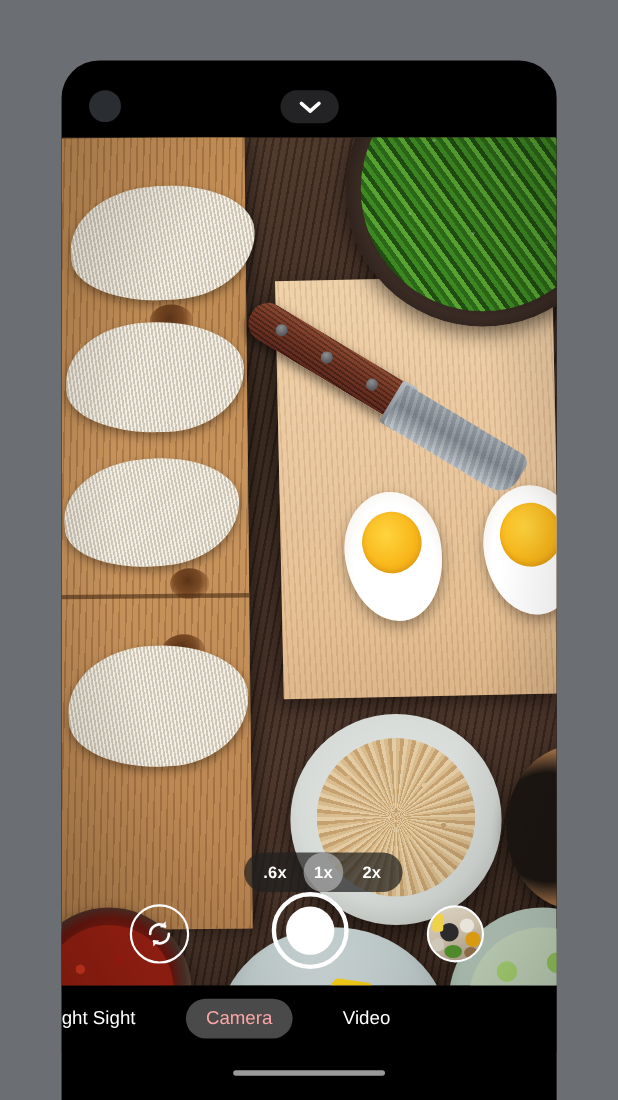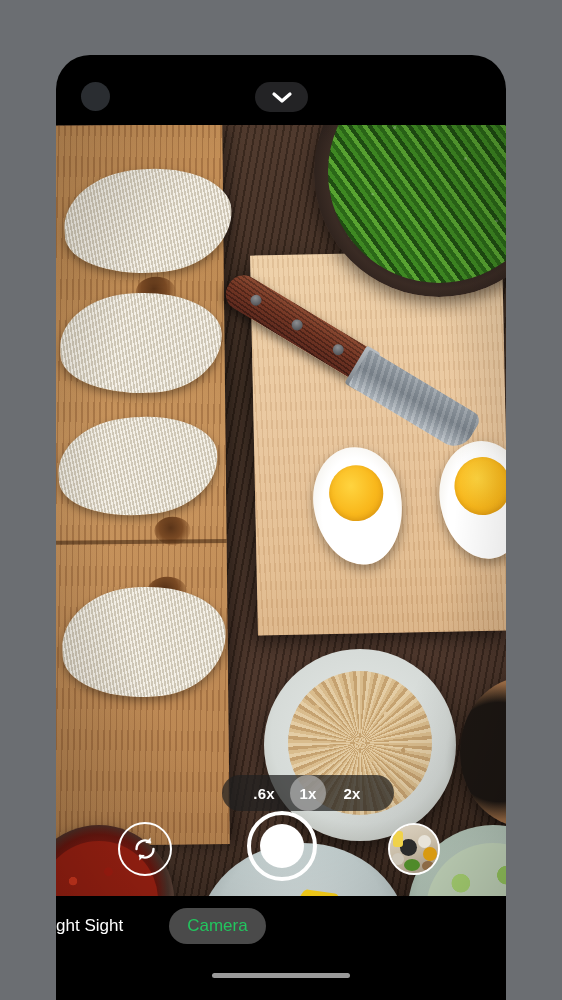--- a/index.html
+++ b/index.html
@@ -333,21 +333,21 @@
   
   .zoom-pill {
     position: absolute;
     left: 166px;
     top: 650px;
     height: 36px;
     display: flex;
     align-items: flex-end;
     background: rgba(32,32,32,0.72);
     border-radius: 18px;
-    padding: 0 16px;
+    padding: 0 2px;
     z-index: 5;
   }
   .zoom-opt {
     min-width: 38px;
     height: 36px;
     display: flex;
     align-items: center;
     justify-content: center;
     color: #ffffff;
     font-size: 15px;
@@ -446,21 +446,21 @@
     color: #ffffff;
     font-size: 17px;
     padding: 8px 18px;
     border-radius: 18px;
     cursor: pointer;
     user-select: none;
     margin: 0 14px;
   }
   .mode-item.active {
     background: #4a4a4a;
-    color: #22c55e;
+    color: #fca5a5;
   }
 
   
   .home-indicator {
     position: absolute;
     left: 50%;
     transform: translateX(-50%);
     bottom: 22px;
     width: 138px;
     height: 5px;
@@ -574,20 +574,21 @@
             <div class="t-dish" style="left:32px; top:36px; width:12px; height:10px; background:#8c6a45;"></div>
           </div>
         </div>
       </div>
     </div>
 
     <div class="modes-bar">
       <div class="mode-track">
         <div class="mode-item">Night Sight</div>
         <div class="mode-item active">Camera</div>
+        <div class="mode-item">Video</div>
 
       </div>
     </div>
 
     <div class="home-indicator"></div>
 
   </div>
 </div>
 
 </body></html>

